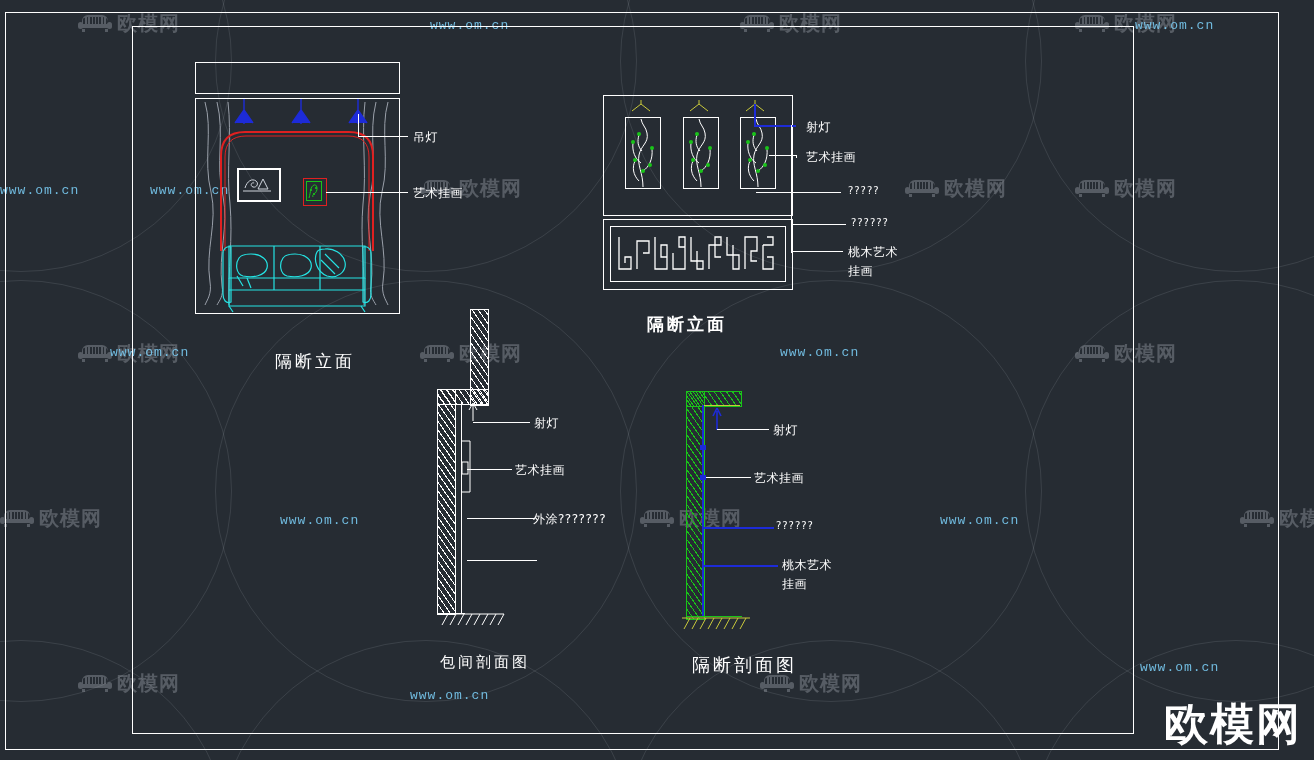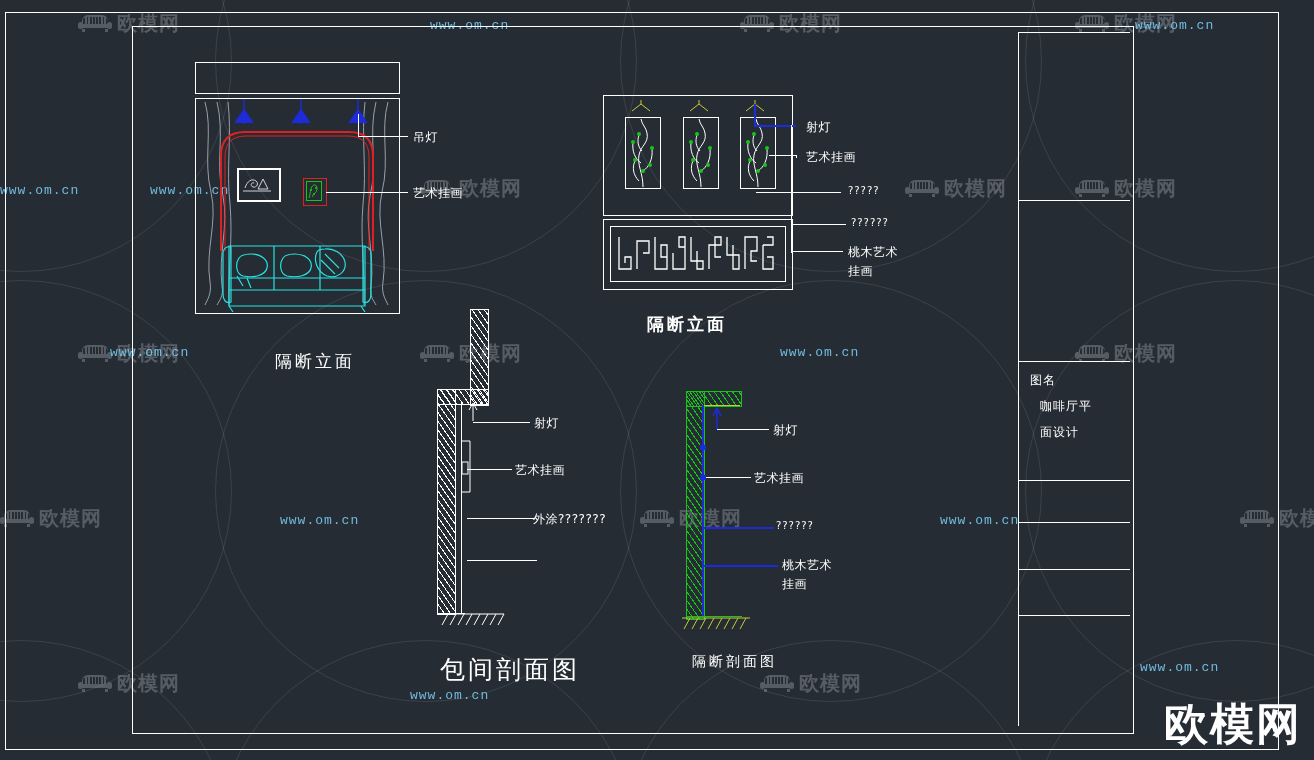--- a/index.html
+++ b/index.html
@@ -243,34 +243,20 @@
       <div class="wm-url" style="left: 280px; top: 513px;">www.om.cn</div>
       <div class="wm-url" style="left: 940px; top: 513px;">www.om.cn</div>
       <div class="wm-url" style="left: 1140px; top: 660px;">www.om.cn</div>
       <div class="wm-url" style="left: 410px; top: 688px;">www.om.cn</div>
     </div>
 
   <div class="frame" style="left:5px;top:12px;width:1272px;height:736px;"></div>
 
   <div class="frame" style="left:132px;top:26px;width:1000px;height:706px;"></div>
 
-  <div style="position:absolute;left:1018px;top:32px;width:112px;height:694px;">
-    <div class="ln ln-v" style="left:0;top:0;width:1px;height:694px;"></div>
-    <div class="ln ln-h" style="left:0;top:0;width:112px;"></div>
-    <div class="ln ln-h" style="left:0;top:168px;width:112px;"></div>
-    <div class="ln ln-h" style="left:0;top:329px;width:112px;"></div>
-    <div class="ln ln-h" style="left:0;top:448px;width:112px;"></div>
-    <div class="ln ln-h" style="left:0;top:490px;width:112px;"></div>
-    <div class="ln ln-h" style="left:0;top:537px;width:112px;"></div>
-    <div class="ln ln-h" style="left:0;top:583px;width:112px;"></div>
-
-    <div class="cad cad-tb" style="left:12px;top:340px;">图名</div>
-    <div class="cad cad-tb" style="left:22px;top:366px;">咖啡厅平</div>
-    <div class="cad cad-tb" style="left:22px;top:392px;">面设计</div>
-  </div>
 
   <div style="position:absolute;left:195px;top:62px;width:205px;height:212px;">
 
     <div class="frame" style="left:0;top:0;width:203px;height:30px;"></div>
     <div class="ln ln-h" style="left:0;top:36px;width:203px;"></div>
 
     <div class="frame" style="left:0;top:36px;width:203px;height:214px;"></div>
 
     <svg style="position:absolute;left:6px;top:38px;" width="34" height="206" viewBox="0 0 34 206">
       <path d="M4 2 C12 30 2 60 10 92 C17 122 4 150 9 182 C11 194 6 200 4 205" fill="none" stroke="#9aa0aa" stroke-width="1"></path>
@@ -479,21 +465,21 @@
     <div class="cad cad-lbl" style="left:104px;top:110px;">射灯</div>
 
     <div class="ln ln-h" style="left:37px;top:164px;width:45px;"></div>
     <div class="cad cad-lbl" style="left:85px;top:157px;">艺术挂画</div>
 
     <div class="ln ln-h" style="left:37px;top:213px;width:68px;"></div>
     <div class="cad cad-lbl" style="left:103px;top:206px;">外涂???????</div>
 
     <div class="ln ln-h" style="left:37px;top:255px;width:70px;"></div>
 
-    <div class="cad cad-title" style="left:10px;top:348px;font-size:25px;">包间剖面图</div>
+    <div class="cad cad-title" style="left:10px;top:348px;font-size:15px;">包间剖面图</div>
   </div>
 
   <div style="position:absolute;left:660px;top:375px;width:260px;height:320px;">
 
     <div class="hatch-g" style="position:absolute;left:26px;top:16px;width:54px;height:14px;"></div>
     <div class="hatch-g" style="position:absolute;left:26px;top:16px;width:17px;height:227px;"></div>
 
     <div class="yellow" style="position:absolute;left:42px;top:30px;width:38px;height:1px;"></div>
 
     <div class="blue" style="position:absolute;left:42px;top:30px;width:2px;height:212px;"></div>
@@ -525,20 +511,20 @@
     <div class="ln ln-h" style="left:46px;top:102px;width:45px;"></div>
     <div class="cad cad-lbl" style="left:94px;top:95px;">艺术挂画</div>
 
     <div class="blue" style="position:absolute;left:44px;top:152px;width:70px;height:1.5px;"></div>
     <div class="cad cad-q" style="left:116px;top:145px;">??????</div>
 
     <div class="blue" style="position:absolute;left:44px;top:190px;width:74px;height:1.5px;"></div>
     <div class="cad cad-lbl" style="left:122px;top:182px;">桃木艺术</div>
     <div class="cad cad-lbl" style="left:122px;top:201px;">挂画</div>
 
-    <div class="cad cad-title" style="left:32px;top:278px;font-size:14px;">隔断剖面图</div>
+    <div class="cad cad-title" style="left:32px;top:278px;font-size:18px;">隔断剖面图</div>
   </div>
 
   <div id="brand">
     <div class="big">欧模网</div>
   </div>
 
 </div>
 
 </body></html>

